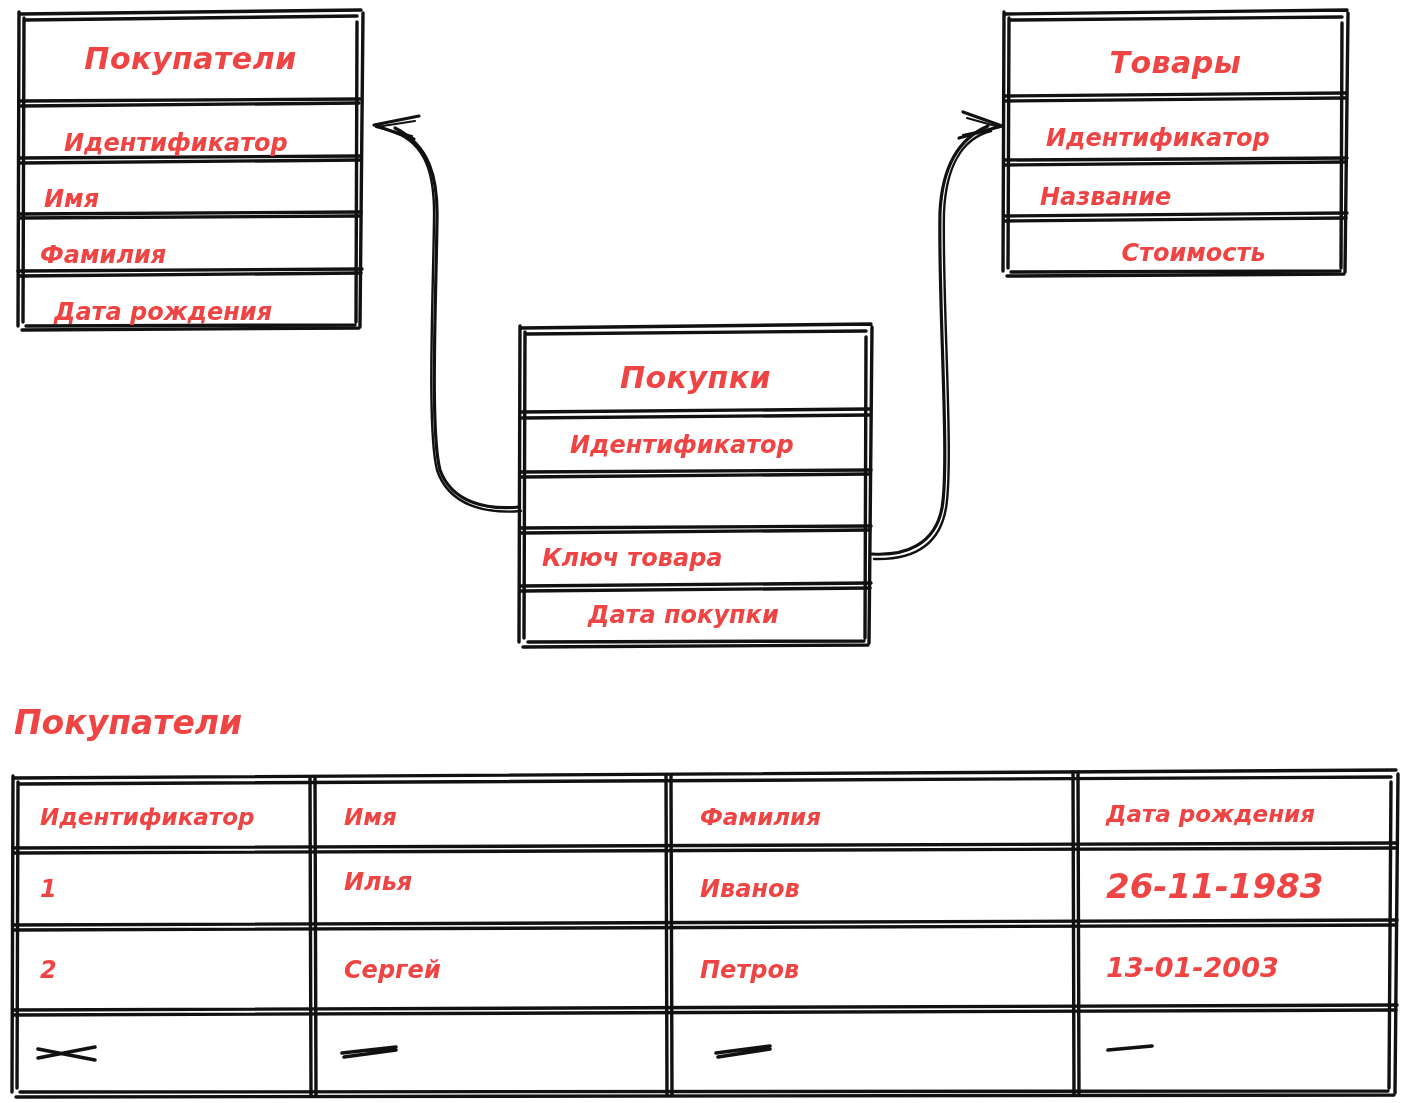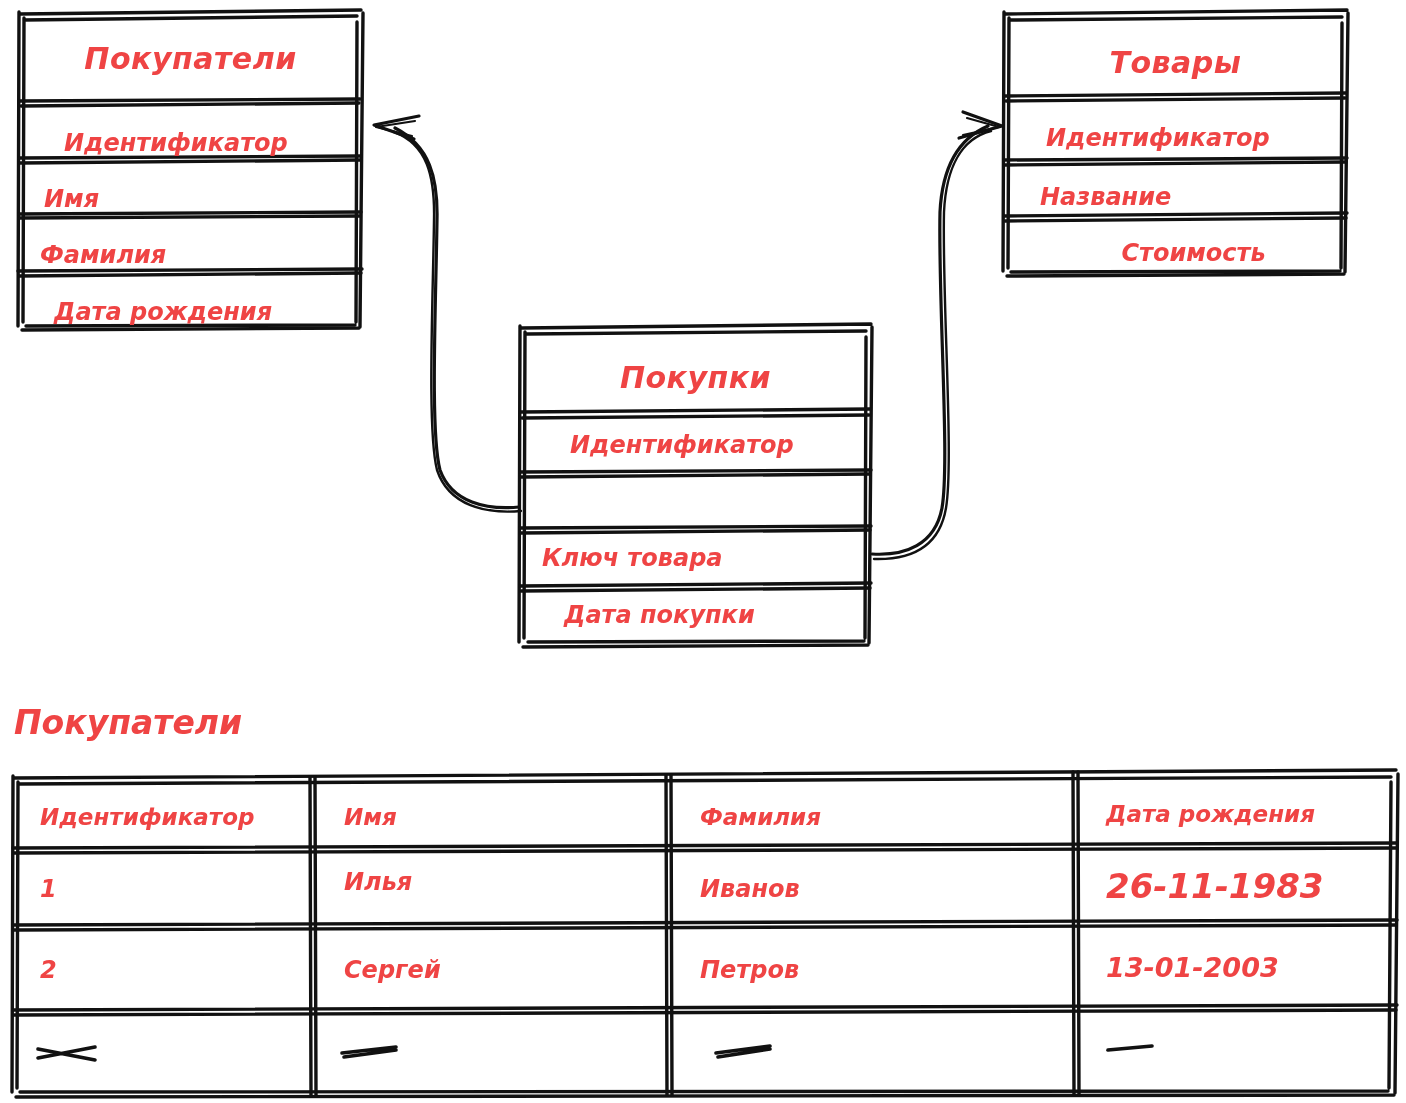--- a/index.html
+++ b/index.html
@@ -187,21 +187,21 @@
   <div class="entity" style="left:519px; top:325px; width:353px; height:320px;">
     <div class="row" style="top:0; height:88px; padding:0 18px;margin-top:8px;">
       <span class="title-txt handwrite">Покупки</span>
     </div>
     <div class="row" style="top:92px; height:56px; padding:0 0 0 51px;">
       <span class="attr-txt handwrite">Идентификатор</span>
     </div>
     <div class="row" style="top:206px; height:54px; padding:0 0 0 23px;">
       <span class="attr-txt handwrite">Ключ товара</span>
     </div>
-    <div class="row" style="top:263px; height:54px; padding:0 0 1px 45px;">
+    <div class="row" style="top:263px; height:54px; padding:0 0 1px 45px;margin-left:24px;">
       <span class="attr-txt handwrite">Дата покупки</span>
     </div>
   </div>
 
   <div id="data-table-caption" class="handwrite">Покупатели</div>
 
   <div>
 
     <div class="cell header-cell handwrite" style="left:26px; top:786px; width:282px; height:62px;">Идентификатор</div>
     <div class="cell header-cell handwrite" style="left:330px; top:786px; width:332px; height:62px;">Имя</div>

